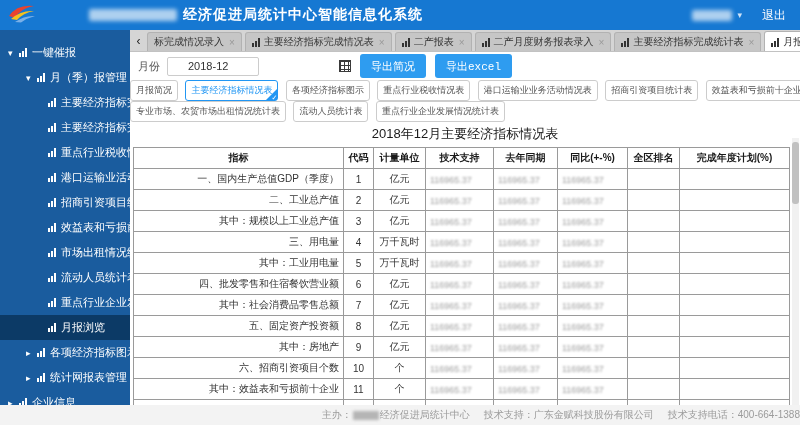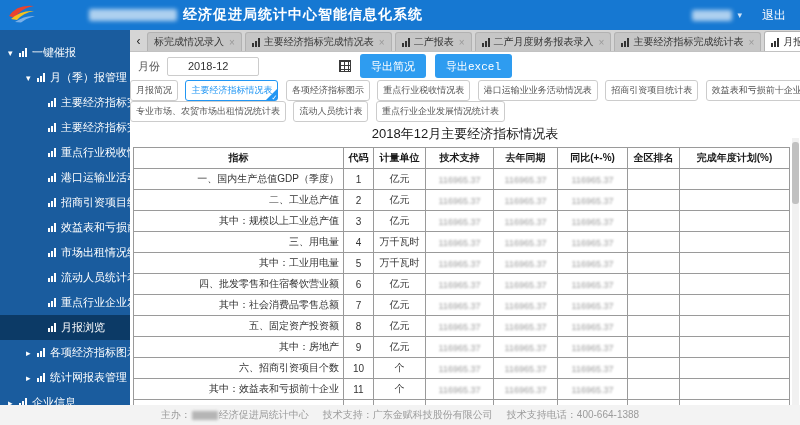--- a/index.html
+++ b/index.html
@@ -71,30 +71,30 @@
 
   .table-title { text-align:center; font-size:13px; font-weight:normal; color:#1a1a1a; padding:3px 0 4px; }
 
   table.report { border-collapse:collapse; table-layout:fixed; width:656px; margin-left:3px; }
   .report th, .report td { border:1px solid #9a9a9a; height:21px; padding:0 4px;
           overflow:hidden; white-space:nowrap; font-size:10px; }
   .report th { font-weight:bold; color:#1a1a1a; text-align:center; }
   .report td.c-label { text-align:right; color:#333; }
   .report td.c-label.indent { padding-left:26px; }
   .report td.c-code, .report td.c-unit { text-align:center; color:#333; }
-  .report td.c-num { text-align:center; }
+  .report td.c-num { text-align:left; }
   .blurnum { filter:blur(0.8px); color:#9d9d9d; font-size:9px; }
 
   
   .vscroll { position:absolute; right:1px; top:86px; width:7px; height:267px; background:#f1f1f1; }
   .vthumb { position:absolute; top:4px; left:0; width:7px; height:62px; background:#c1c1c1; border-radius:3px; }
 
   
   .footer { position:absolute; left:0; right:0; bottom:0; height:20px; background:#f3f3f3;
-            display:flex; align-items:center; justify-content:center; font-size:10px; color:#9b9b9b; z-index:6; }
+            display:flex; align-items:center; justify-content:flex-end; font-size:10px; color:#9b9b9b; z-index:6; }
   .footer .sep { width:14px; }
   .host-blur { width:26px; height:9px; background:#b5b5b5; filter:blur(1.5px);
                display:inline-block; border-radius:1px; margin:0 1px; }
 </style>
 </head>
 <body>
 
 <div class="app">
 
   <header class="topbar">

